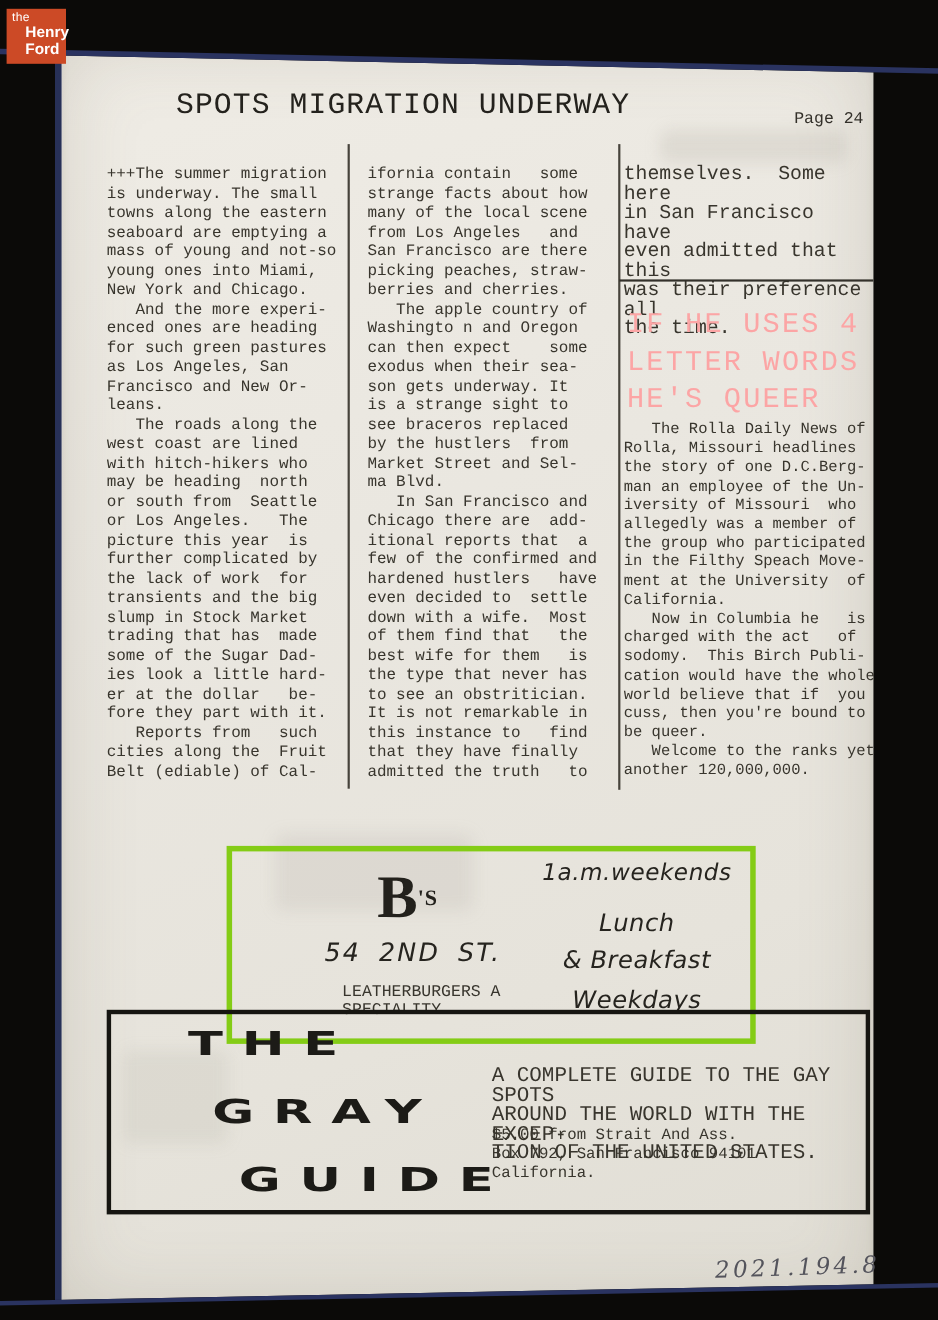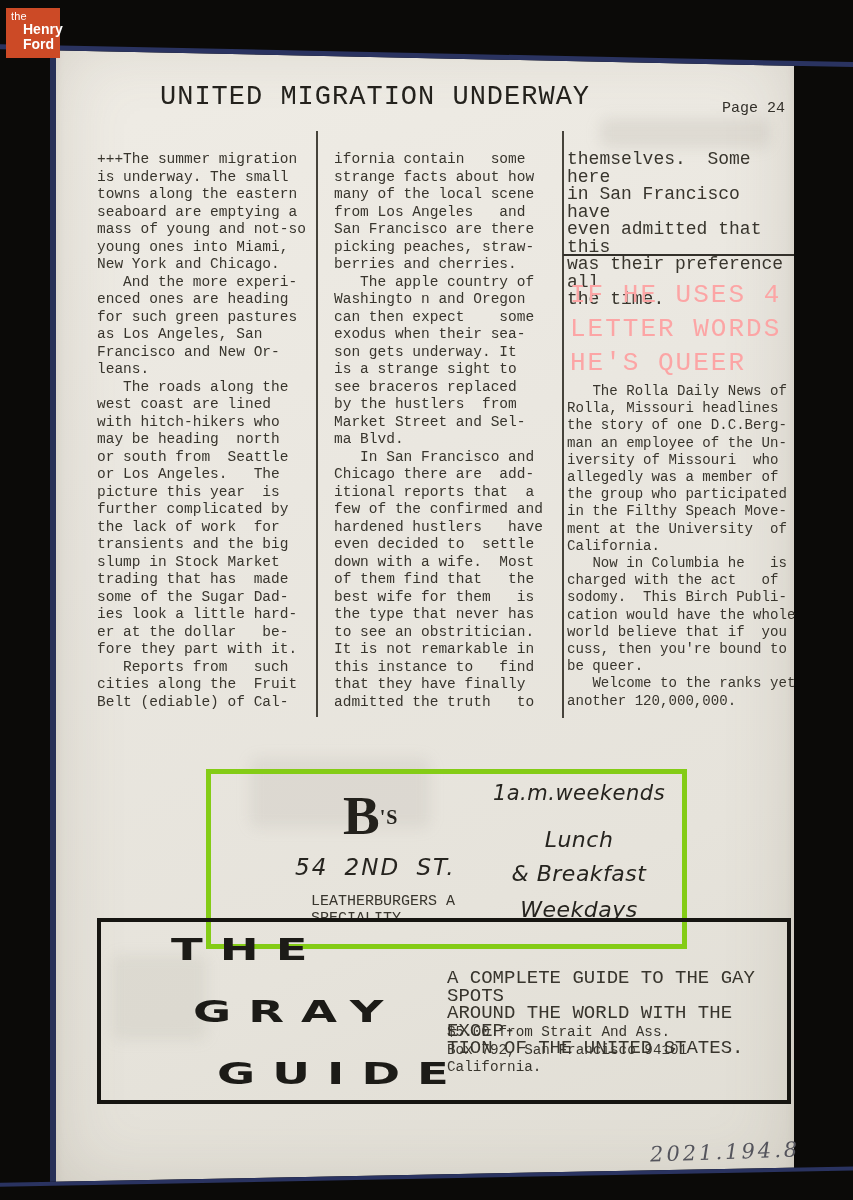--- a/index.html
+++ b/index.html
@@ -97,21 +97,21 @@
 
 <div class="stage">
 
   <div class="navy-left"></div>
   <div class="paper"></div>
 
   <div class="smudge sm1"></div>
   <div class="smudge sm2"></div>
   <div class="smudge sm3"></div>
 
-  <div class="page-title mono">UNITED MIGRATION UNDERWAY</div>
+  <div class="page-title mono">SPOTS MIGRATION UNDERWAY</div>
   <div class="page-number mono">Page 24</div>
 
   <div class="vline v1"></div>
   <div class="vline v2"></div>
 
   <div class="col col1 mono">+++The summer migration
 is underway. The small
 towns along the eastern
 seaboard are emptying a
 mass of young and not-so

